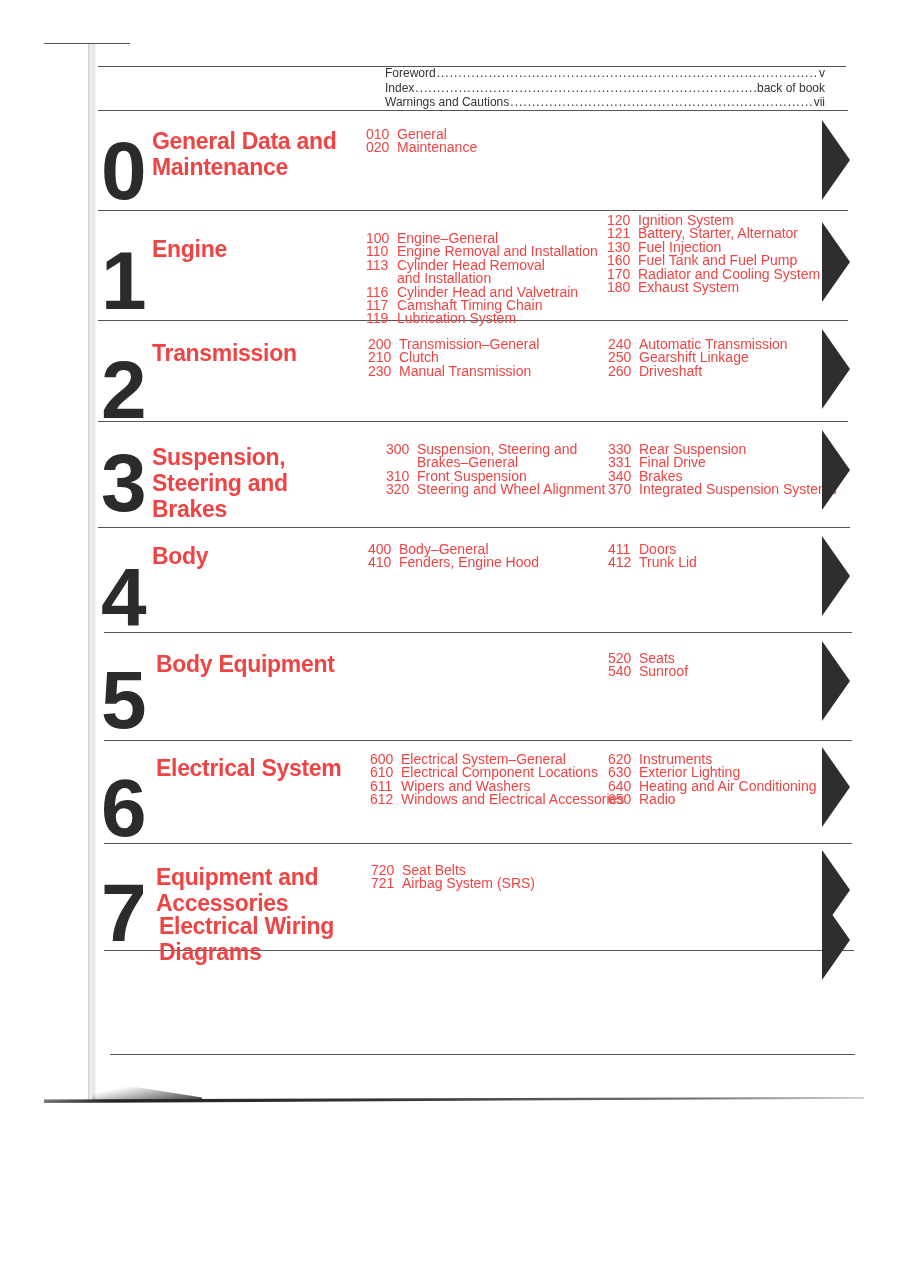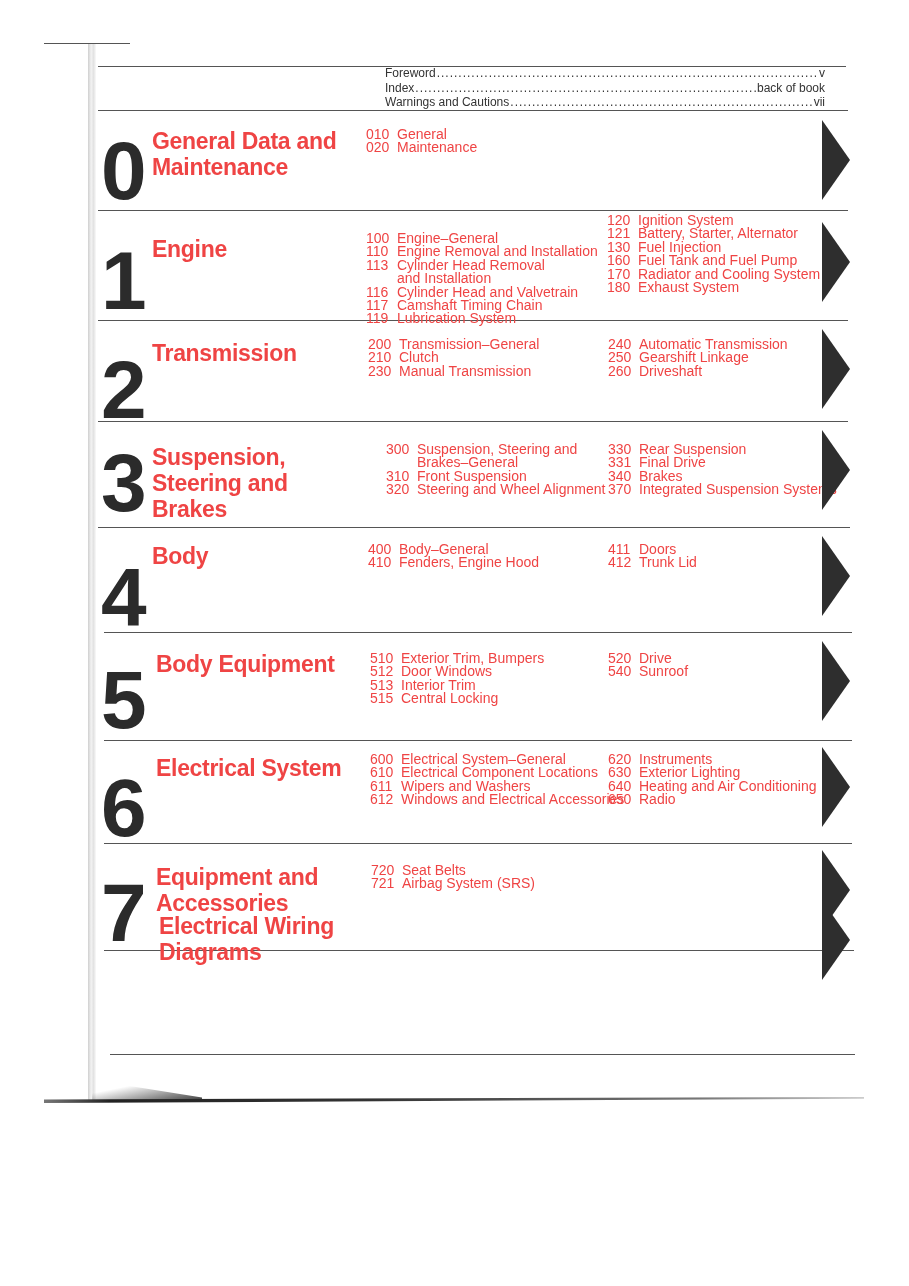--- a/index.html
+++ b/index.html
@@ -240,42 +240,24 @@
         <div class="item">
           <span class="code">412</span>
           <span class="label">Trunk Lid</span>
         </div>
       </div>
       <div class="arrow" style="top: 8px;"></div>
     </div>
     <div class="section" style="top: 633px; height: 100px;">
       <div class="sec-num" style="top: 26px;">5</div>
       <div class="sec-title" style="top: 18px; white-space: pre-line; left: 58px;">Body Equipment</div>
-      <div class="col" style="top: 19px; left: 272px;">
-        <div class="item">
-          <span class="code">510</span>
-          <span class="label">Exterior Trim, Bumpers</span>
-        </div>
-        <div class="item">
-          <span class="code">512</span>
-          <span class="label">Door Windows</span>
-        </div>
-        <div class="item">
-          <span class="code">513</span>
-          <span class="label">Interior Trim</span>
-        </div>
-        <div class="item">
-          <span class="code">515</span>
-          <span class="label">Central Locking</span>
-        </div>
-      </div>
       <div class="col" style="top: 19px; left: 510px;">
         <div class="item">
           <span class="code">520</span>
-          <span class="label">Drive</span>
+          <span class="label">Seats</span>
         </div>
         <div class="item">
           <span class="code">540</span>
           <span class="label">Sunroof</span>
         </div>
       </div>
       <div class="arrow" style="top: 8px;"></div>
     </div>
     <div class="section" style="top: 741px; height: 100px;">
       <div class="sec-num" style="top: 26px;">6</div>

